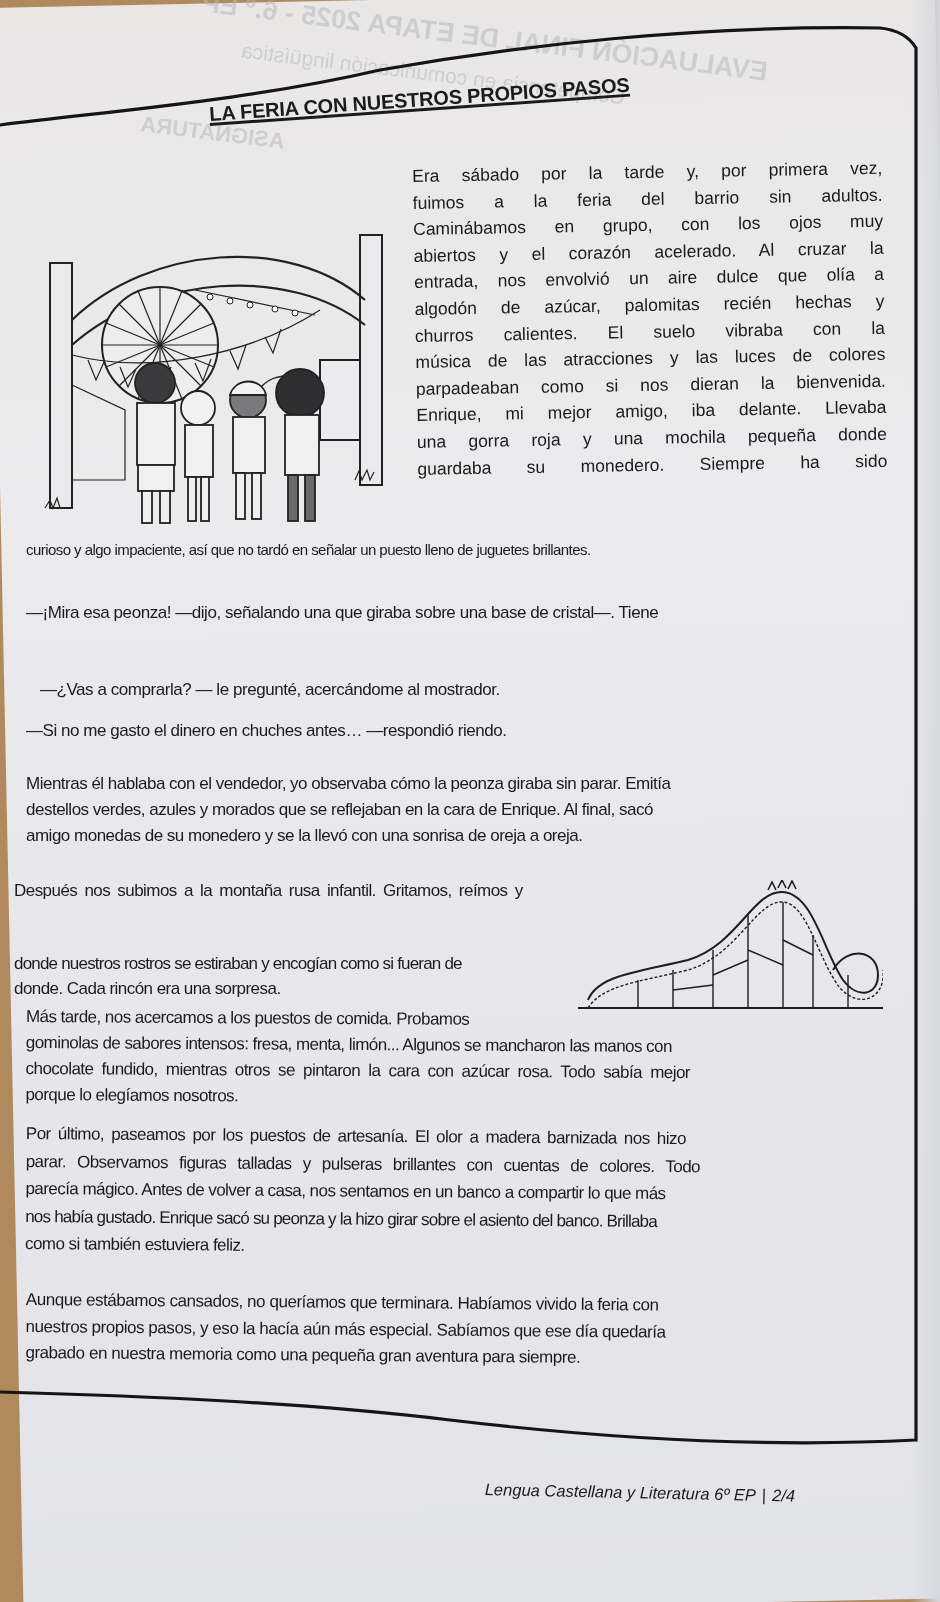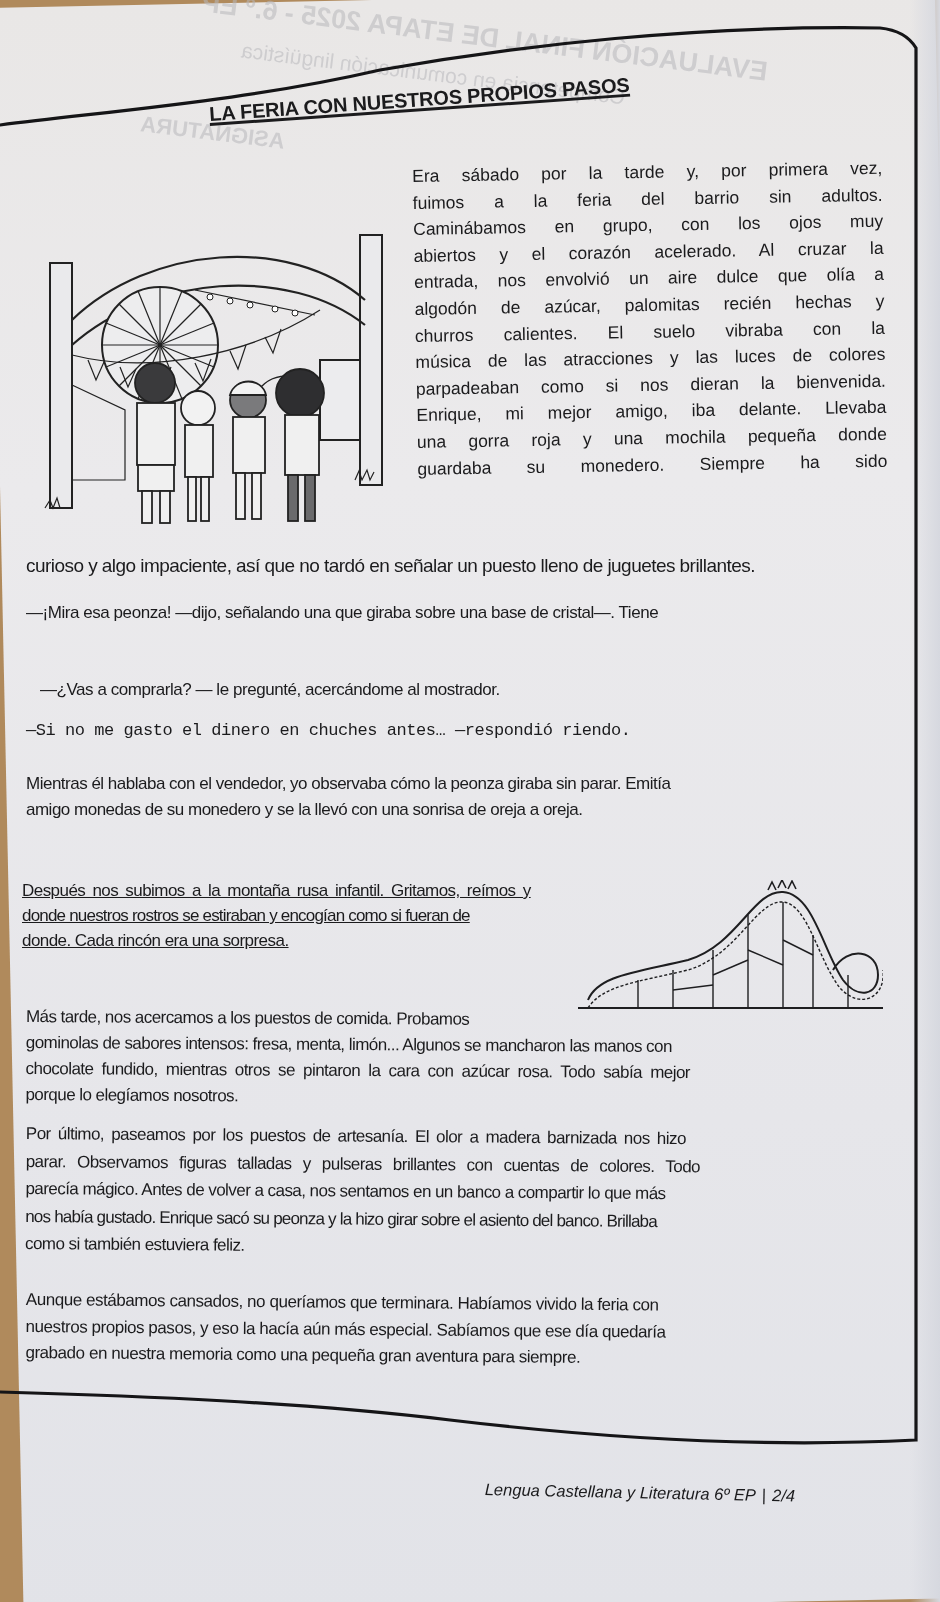--- a/index.html
+++ b/index.html
@@ -145,37 +145,38 @@
   <span>entrada, nos envolvió un aire dulce que olía a</span>
   <span>algodón de azúcar, palomitas recién hechas y</span>
   <span>churros calientes. El suelo vibraba con la</span>
   <span>música de las atracciones y las luces de colores</span>
   <span>parpadeaban como si nos dieran la bienvenida.</span>
   <span>Enrique, mi mejor amigo, iba delante. Llevaba</span>
   <span>una gorra roja y una mochila pequeña donde</span>
   <span>guardaba su monedero. Siempre ha sido</span>
 </div>
 
-<div class="p narrow" style="left:26px;top:555px;font-size:19px;letter-spacing:-.55px;">curioso y algo impaciente, así que no tardó en señalar un puesto lleno de juguetes brillantes.</div>
+<div class="p narrow" style="left:26px;top:541px;font-size:15px;letter-spacing:-.55px;">curioso y algo impaciente, así que no tardó en señalar un puesto lleno de juguetes brillantes.</div>
 
 <div class="p narrow" style="left:26px;top:598px;line-height:30px;letter-spacing:-.45px;text-align:center;">
   <span class="line">—¡Mira esa peonza! —dijo, señalando una que giraba sobre una base de cristal—. Tiene</span>
 </div>
 
 <div class="p narrow" style="left:40px;top:680px;letter-spacing:-.45px;">—¿Vas a comprarla? — le pregunté, acercándome al mostrador.</div>
-<div class="p narrow" style="left:26px;top:721px;letter-spacing:-.45px;font-family:Liberation Mono, monospace;">—Si no me gasto el dinero en chuches antes… —respondió riendo.</div>
+<div class="p narrow" style="left:26px;top:721px;letter-spacing:-.45px;">—Si no me gasto el dinero en chuches antes… —respondió riendo.</div>
 
 <div class="p narrow" style="left:26px;top:771px;line-height:26px;letter-spacing:-.5px;">
   <span class="line">Mientras él hablaba con el vendedor, yo observaba cómo la peonza giraba sin parar. Emitía</span>
+  <span class="line">destellos verdes, azules y morados que se reflejaban en la cara de Enrique. Al final, sacó</span>
   <span class="line">amigo monedas de su monedero y se la llevó con una sonrisa de oreja a oreja.</span>
 </div>
 
-<div class="p narrow" style="left:22px;top:878px;line-height:25px;letter-spacing:-.55px;text-decoration:underline;">
+<div class="p narrow" style="left:14px;top:878px;line-height:25px;letter-spacing:-.55px;">
   <span class="line" style="word-spacing:3px;">Después nos subimos a la montaña rusa infantil. Gritamos, reímos y</span>
-  <span class="line" style="letter-spacing:-.8px;">donde nuestros rostros se estiraban y encogían como si fueran de</span>
+  <span class="line" style="letter-spacing:-.8px;margin-top:48px;">donde nuestros rostros se estiraban y encogían como si fueran de</span>
   <span class="line">donde. Cada rincón era una sorpresa.</span>
 </div>
 
 <svg class="coaster" viewBox="0 0 305 130">
   <g fill="none" stroke="#1e1e20" stroke-width="2">
     <path d="M10,120 C20,95 60,92 110,80 C160,65 175,10 205,12 C235,14 245,70 265,100 C280,120 300,115 300,95 C300,70 270,65 255,90"></path>
     <path d="M10,128 C25,105 60,102 110,90 C160,75 178,20 205,22 C230,24 240,80 262,108 C282,130 308,118 305,90" stroke-width="1.4" stroke-dasharray="3 2"></path>
     <line x1="0" y1="128" x2="305" y2="128" stroke-width="1.8"></line>
     <g stroke-width="1.4">
       <line x1="60" y1="100" x2="60" y2="128"></line>

